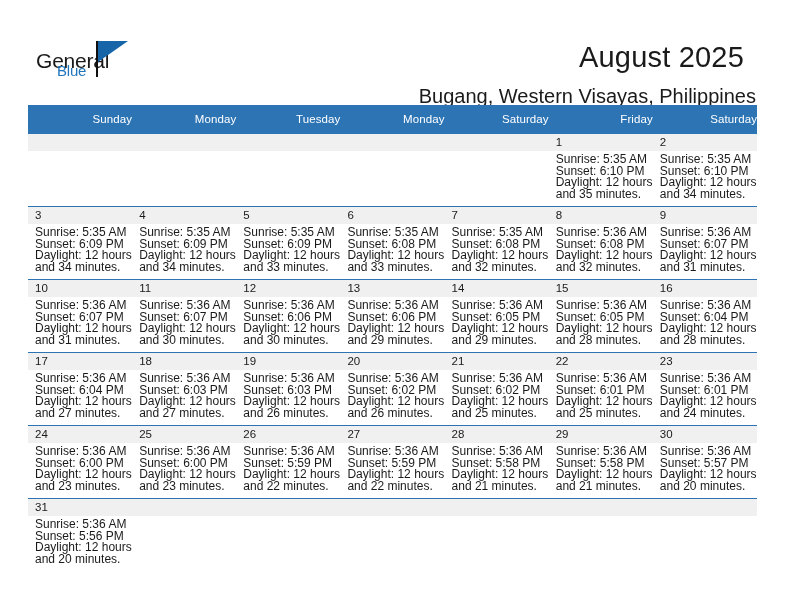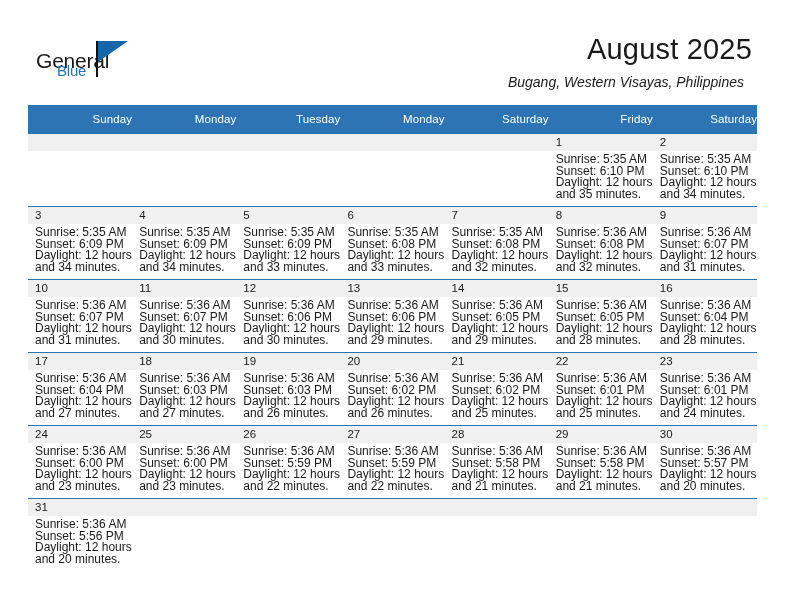--- a/index.html
+++ b/index.html
@@ -77,30 +77,29 @@
     position: absolute;
     right: 36px;
     top: 28px;
     text-align: right;
   }
   .cal-title {
     font-size: 29px;
     line-height: 34px;
     color: #1a1a1a;
     font-weight: normal;
-    margin: 4px;
+    margin: 12px;
     letter-spacing: 0.2px;
   }
   .cal-subtitle {
-    font-size: 14px;
+    font-size: 20px;
     line-height: 20px;
     color: #1a1a1a;
-    margin: 6px 12px 0 0;
+    margin: 6px 0 0 0;
     font-weight: normal;
-    font-style: italic;
   }
 
   
   .calendar {
     position: absolute;
     left: 28px;
     top: 105px;
     width: 729px;
     border-collapse: collapse;
     table-layout: fixed;

